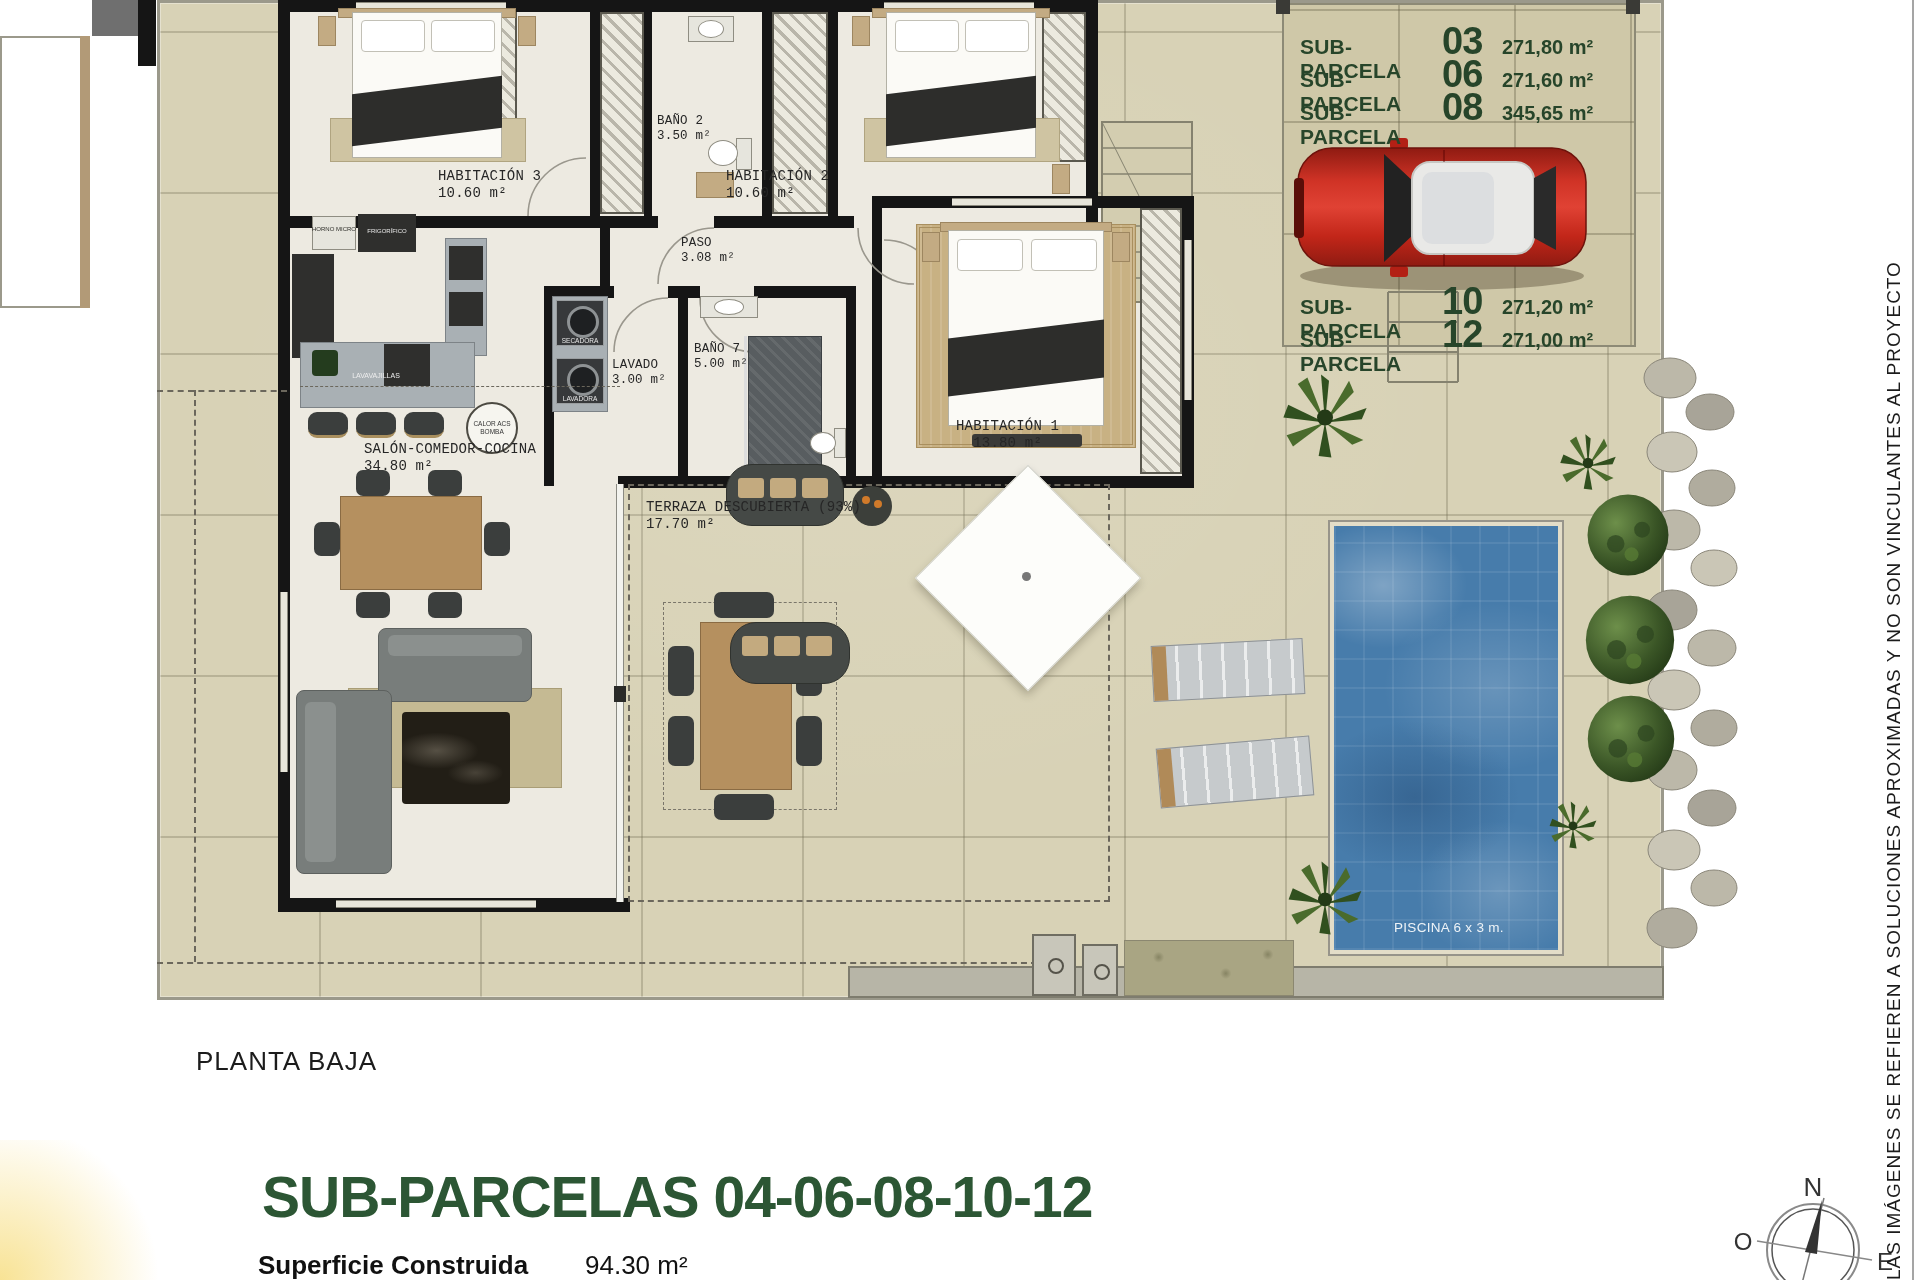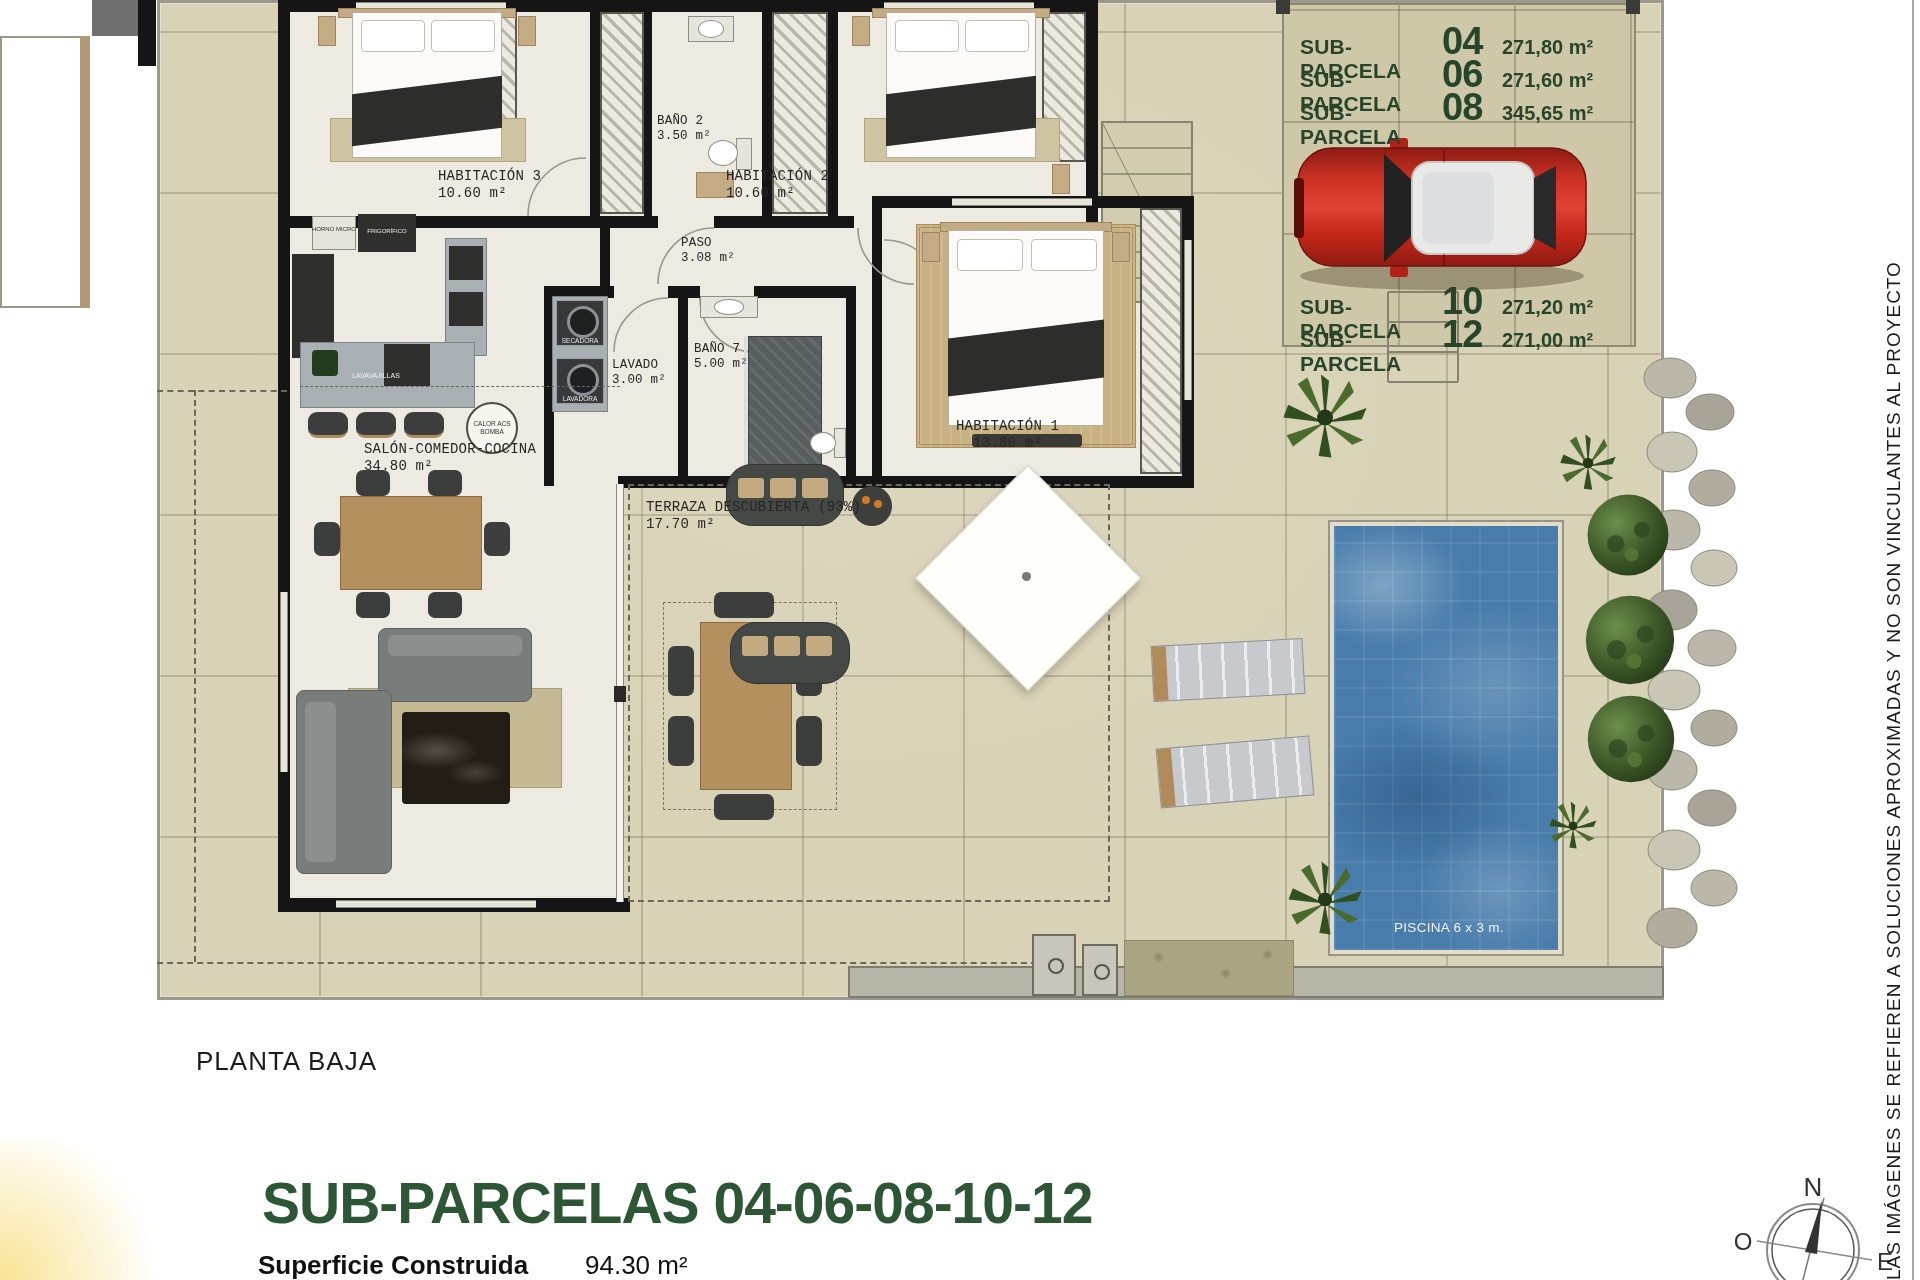--- a/index.html
+++ b/index.html
@@ -429,21 +429,21 @@
     <rect x="120" y="36" width="122" height="92" rx="18" fill="#e9e9e7" stroke="#c6c6c2" stroke-width="2"></rect>
     <rect x="130" y="46" width="72" height="72" rx="10" fill="#dcdee0"></rect>
     <polygon points="242,52 264,40 264,124 242,112" fill="#2a2a2a"></polygon>
     <line x1="152" y1="24" x2="152" y2="36" stroke="rgba(80,0,0,.4)" stroke-width="2"></line>
     <line x1="152" y1="128" x2="152" y2="140" stroke="rgba(80,0,0,.4)" stroke-width="2"></line>
   </svg>
 
   <div class="abs" style="left:1300px;top:20px;">
     <div class="sp-row">
       <span class="sp-label">SUB-PARCELA</span>
-      <span class="sp-num">04</span>
+      <span class="sp-num">03</span>
       <span class="sp-area">271,80 m²</span>
     </div>
     <div class="sp-row">
       <span class="sp-label">SUB-PARCELA</span>
       <span class="sp-num">06</span>
       <span class="sp-area">271,60 m²</span>
     </div>
     <div class="sp-row">
       <span class="sp-label">SUB-PARCELA</span>
       <span class="sp-num">08</span>
@@ -494,21 +494,21 @@
   <div class="abs rlabel" style="left:364px;top:441px;">
     <span class="nm">SALÓN-COMEDOR-COCINA</span>
     <span class="nm">34.80 m²</span>
   </div>
   <div class="abs rlabel" style="left:646px;top:499px;">
     <span class="nm">TERRAZA DESCUBIERTA (93%)</span>
     <span class="nm">17.70 m²</span>
   </div>
 
   <div class="abs planta" style="left:196px;top:1046px;">PLANTA BAJA</div>
-  <div class="abs big-title" style="left:262px;top:1164px;margin-top:6px;">SUB-PARCELAS 04-06-08-10-12</div>
+  <div class="abs big-title" style="left:262px;top:1164px;">SUB-PARCELAS 04-06-08-10-12</div>
   <div class="abs surf-label" style="left:258px;top:1250px;">Superficie Construida</div>
   <div class="abs surf-value" style="left:585px;top:1250px;">94.30 m²</div>
 
   <svg class="abs" style="left:1720px;top:1155px;" width="200" height="125" viewBox="1720 1155 200 125">
     <circle cx="1813" cy="1250" r="46" fill="none" stroke="#8a8a8a" stroke-width="2"></circle>
     <circle cx="1813" cy="1250" r="41" fill="none" stroke="#555" stroke-width="1.5"></circle>
     <line x1="1757" y1="1241" x2="1872" y2="1260" stroke="#888" stroke-width="1.5"></line>
     <line x1="1790" y1="1330" x2="1824" y2="1198" stroke="#777" stroke-width="1.5"></line>
     <polygon points="1822,1200 1805,1252 1817,1254" fill="#333"></polygon>
     <text x="1813" y="1196" text-anchor="middle" font-size="26" fill="#333" font-family="Liberation Sans, sans-serif">N</text>

